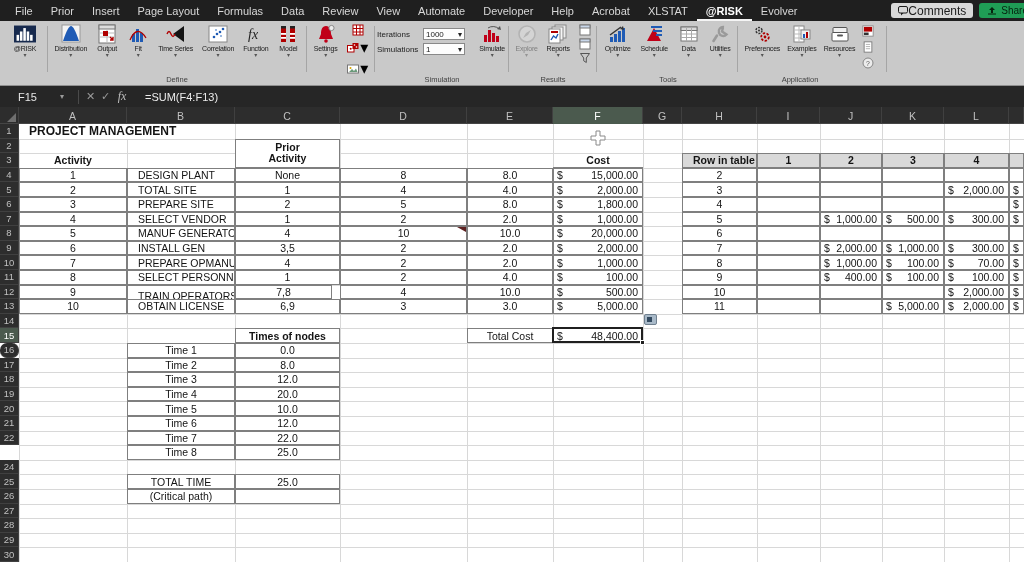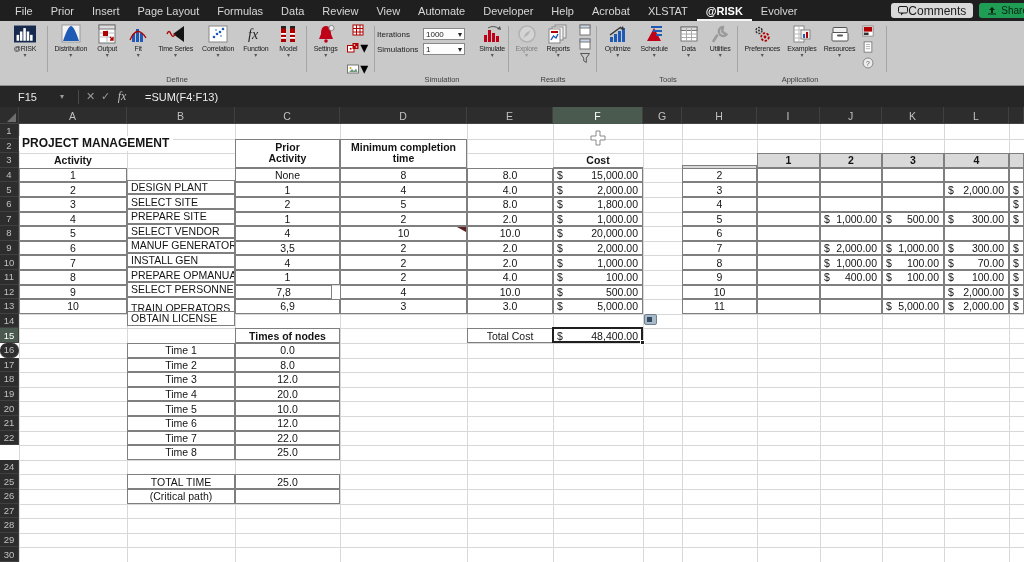--- a/index.html
+++ b/index.html
@@ -71,21 +71,21 @@
   .gridarea { position:absolute; left:0; top:124px; width:1024px; height:438px;
     background:#fff; overflow:hidden; }
   .rowhdr { position:absolute; left:0; width:19px; background:#2d2d2d; color:#c0c0c0;
     font-size:9.5px; display:flex; align-items:center; justify-content:center;
     border-bottom:1px solid #404040; border-right:1px solid #404040; }
   .rowhdr.sel { background:#4b5a4e; color:#fff; }
   .gl { position:absolute; background:#d8d8d8; }
   .cel { position:absolute; display:flex; align-items:center; font-size:10.5px;
     color:#141414; overflow:hidden; white-space:nowrap; }
   .ctr { justify-content:center; }
-  .lft { justify-content:flex-start; padding-left:3px;margin-top:12px; }
+  .lft { justify-content:flex-start; padding-left:10px; }
   .b   { font-weight:bold; }
   .box { border:1px solid #7f7f7f; background:#fff; }
   .bb  { border-bottom:1px solid #7f7f7f; }
   .gray{ background:#d9d9d9; }
   .acct{ justify-content:space-between; padding:0 4px 0 3px; }
   .two { flex-direction:column; justify-content:center; line-height:11px; }
   .title { font-size:12px; font-weight:bold; background:#fff; padding-right:4px; }
 
   .selbox { position:absolute; border:2px solid #1f1f1f; background:transparent; }
   .handle { position:absolute; width:5px; height:5px; background:#1f1f1f;
@@ -557,36 +557,32 @@
       <div class="rowhdr" style="top: 379.6px; height: 14.6px;">27</div>
       <div class="rowhdr" style="top: 394.2px; height: 14.6px;">28</div>
       <div class="rowhdr" style="top: 408.8px; height: 14.6px;">29</div>
       <div class="rowhdr" style="top: 423.4px; height: 14.6px;">30</div>
       <div class="cel title lft" style="left: 19px; top: 0px; width: auto; height: 14.6px;">PROJECT MANAGEMENT</div>
       <div class="cel ctr b" style="left: 19px; top: 29.2px; width: 108px; height: 14.6px;">Activity</div>
       <div class="cel ctr b box two" style="left: 235px; top: 14.6px; width: 105px; height: 29.2px;">
         <span>Prior</span>
         <span>Activity</span>
       </div>
-      <div class="cel ctr b box two" style="left: 340px; top: 14.6px; width: 127px; height: 29.2px;">
-        <span>Minimum completion</span>
-        <span>time</span>
-      </div>
       <div class="cel ctr b bb" style="left: 553px; top: 29.2px; width: 90px; height: 14.6px;">Cost</div>
       <div class="cel ctr box" style="left: 19px; top: 43.8px; width: 108px; height: 14.6px;">1</div>
       <div class="cel lft box" style="left: 127px; top: 43.8px; width: 108px; height: 14.6px;">DESIGN PLANT</div>
       <div class="cel ctr box" style="left: 235px; top: 43.8px; width: 105px; height: 14.6px;">None</div>
       <div class="cel ctr box" style="left: 340px; top: 43.8px; width: 127px; height: 14.6px;">8</div>
       <div class="cel ctr box" style="left: 467px; top: 43.8px; width: 86px; height: 14.6px;">8.0</div>
       <div class="cel box acct" style="left: 553px; top: 43.8px; width: 90px; height: 14.6px;">
         <span>$</span>
         <span>15,000.00</span>
       </div>
       <div class="cel ctr box" style="left: 19px; top: 58.4px; width: 108px; height: 14.6px;">2</div>
-      <div class="cel lft box" style="left: 127px; top: 58.4px; width: 108px; height: 14.6px;">SELECT SITE</div>
+      <div class="cel lft box" style="left: 127px; top: 58.4px; width: 108px; height: 14.6px;">TOTAL SITE</div>
       <div class="cel ctr box" style="left: 235px; top: 58.4px; width: 105px; height: 14.6px;">1</div>
       <div class="cel ctr box" style="left: 340px; top: 58.4px; width: 127px; height: 14.6px;">4</div>
       <div class="cel ctr box" style="left: 467px; top: 58.4px; width: 86px; height: 14.6px;">4.0</div>
       <div class="cel box acct" style="left: 553px; top: 58.4px; width: 90px; height: 14.6px;">
         <span>$</span>
         <span>2,000.00</span>
       </div>
       <div class="cel ctr box" style="left: 19px; top: 73px; width: 108px; height: 14.6px;">3</div>
       <div class="cel lft box" style="left: 127px; top: 73px; width: 108px; height: 14.6px;">PREPARE SITE</div>
       <div class="cel ctr box" style="left: 235px; top: 73px; width: 105px; height: 14.6px;">2</div>

